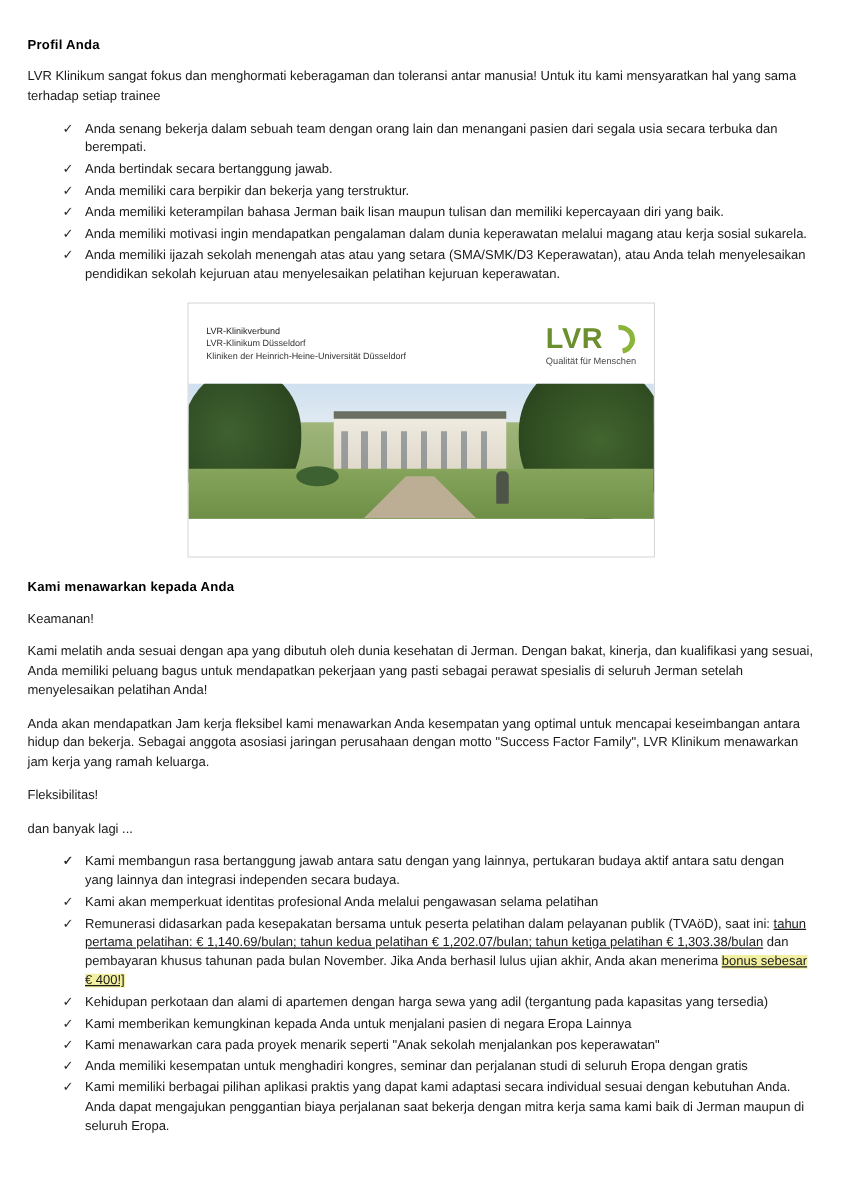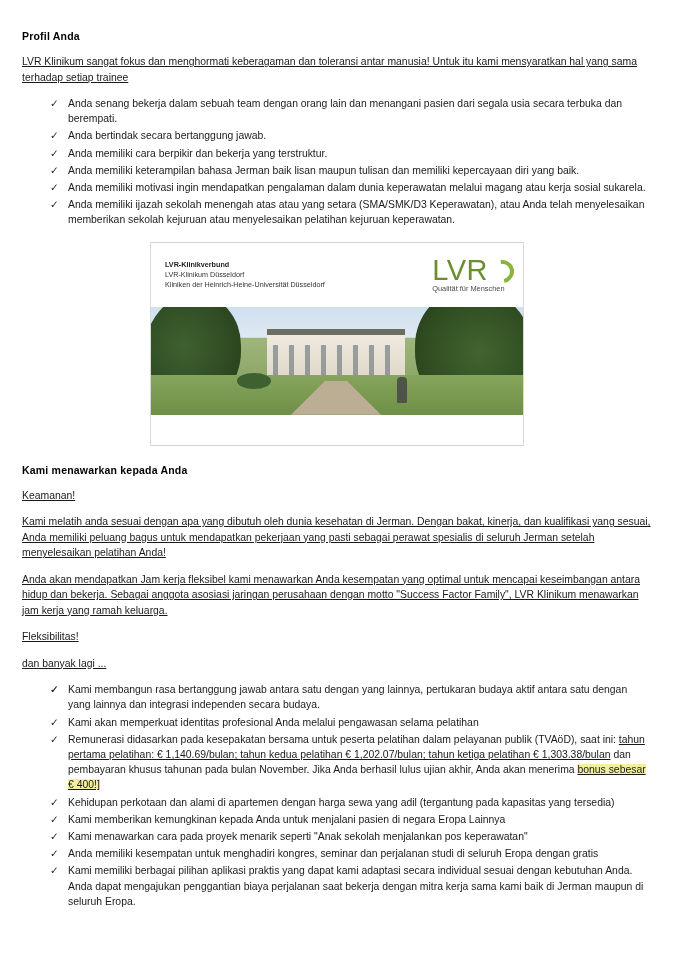--- a/index.html
+++ b/index.html
@@ -26,21 +26,20 @@
     font-weight: bold;
     margin: 0 0 12px 0;
     letter-spacing: 0.2px;
     color: #000;
   }
   p.para {
     font-size: 10.4px;
     line-height: 15.5px;
     margin: 0 0 11px 0;
     color: #1a1a1a;
-    text-decoration: underline;
   }
   ul.checklist {
     list-style: none;
     margin: 0 0 6px 0;
     padding: 0 0 0 28px;
   }
   ul.checklist li {
     position: relative;
     font-size: 10.4px;
     line-height: 15.2px;
@@ -73,33 +72,33 @@
     align-items: center;
     justify-content: space-between;
     padding: 0 14px;
     box-sizing: border-box;
   }
   .logo-left {
     font-size: 7.2px;
     line-height: 10px;
     color: #333;
   }
-  .logo-left .l1 { font-weight: bold; color: #222; }
+  .logo-left .l1 { font-weight: normal; color: #222; }
   .logo-right {
     display: flex;
     flex-direction: column;
     align-items: flex-start;
   }
   .lvr-mark {
     display: flex;
     align-items: center;
   }
   .lvr-text {
-    font-size: 29px;
-    font-weight: normal;
+    font-size: 23px;
+    font-weight: bold;
     color: #6b8f2e;
     letter-spacing: 0.5px;
     line-height: 26px;
   }
   .lvr-swoosh {
     width: 18px;
     height: 22px;
     margin-left: 3px;
     position: relative;
   }
@@ -200,21 +199,21 @@
   <h2 class="section-title">Profil Anda</h2>
 
   <p class="para">LVR Klinikum sangat fokus dan menghormati keberagaman dan toleransi antar manusia! Untuk itu kami mensyaratkan hal yang sama terhadap setiap trainee</p>
 
   <ul class="checklist">
     <li><span class="tick">✓</span><span>Anda senang bekerja dalam sebuah team dengan orang lain dan menangani pasien dari segala usia secara terbuka dan berempati.</span></li>
     <li><span class="tick">✓</span><span>Anda bertindak secara bertanggung jawab.</span></li>
     <li><span class="tick">✓</span><span>Anda memiliki cara berpikir dan bekerja yang terstruktur.</span></li>
     <li><span class="tick">✓</span><span>Anda memiliki keterampilan bahasa Jerman baik lisan maupun tulisan dan memiliki kepercayaan diri yang baik.</span></li>
     <li><span class="tick">✓</span><span>Anda memiliki motivasi ingin mendapatkan pengalaman dalam dunia keperawatan melalui magang atau kerja sosial sukarela.</span></li>
-    <li><span class="tick">✓</span><span>Anda memiliki ijazah sekolah menengah atas atau yang setara (SMA/SMK/D3 Keperawatan), atau Anda telah menyelesaikan memberikan sekolah kejuruan atau menyelesaikan pelatihan kejuruan keperawatan.</span></li>
+    <li><span class="tick">✓</span><span>Anda memiliki ijazah sekolah menengah atas atau yang setara (SMA/SMK/D3 Keperawatan), atau Anda telah menyelesaikan pendidikan sekolah kejuruan atau menyelesaikan pelatihan kejuruan keperawatan.</span></li>
   </ul>
 
   <div class="figure">
     <div class="figure-inner">
       <div class="logo-band">
         <div class="logo-left">
           <div class="l1">LVR-Klinikverbund</div>
           <div>LVR-Klinikum Düsseldorf</div>
           <div>Kliniken der Heinrich-Heine-Universität Düsseldorf</div>
         </div>

